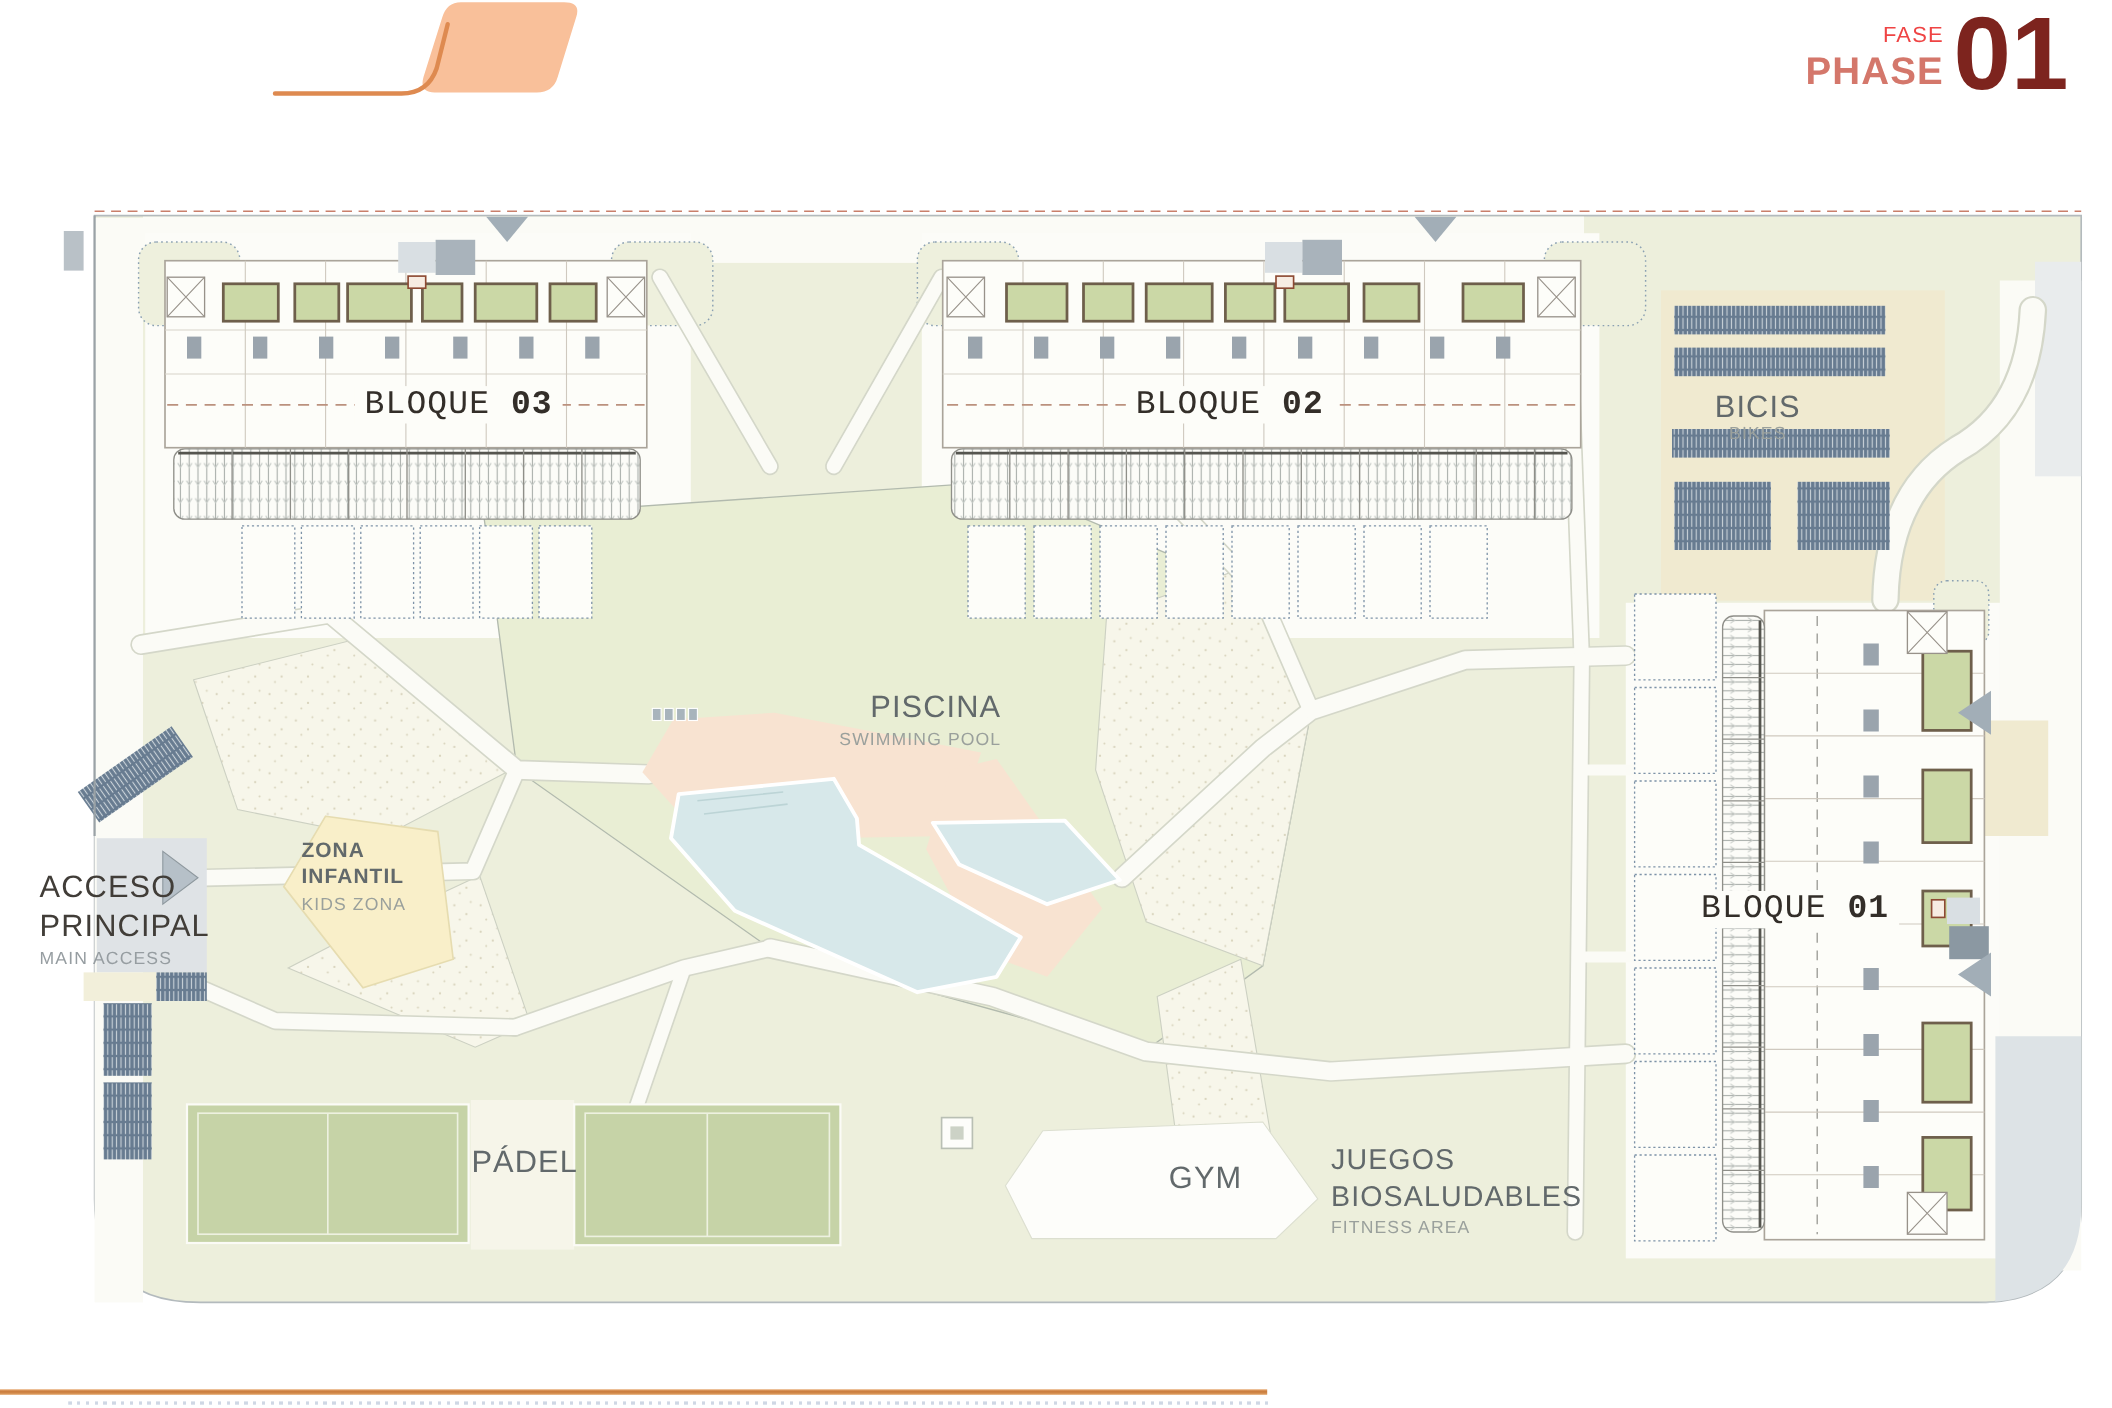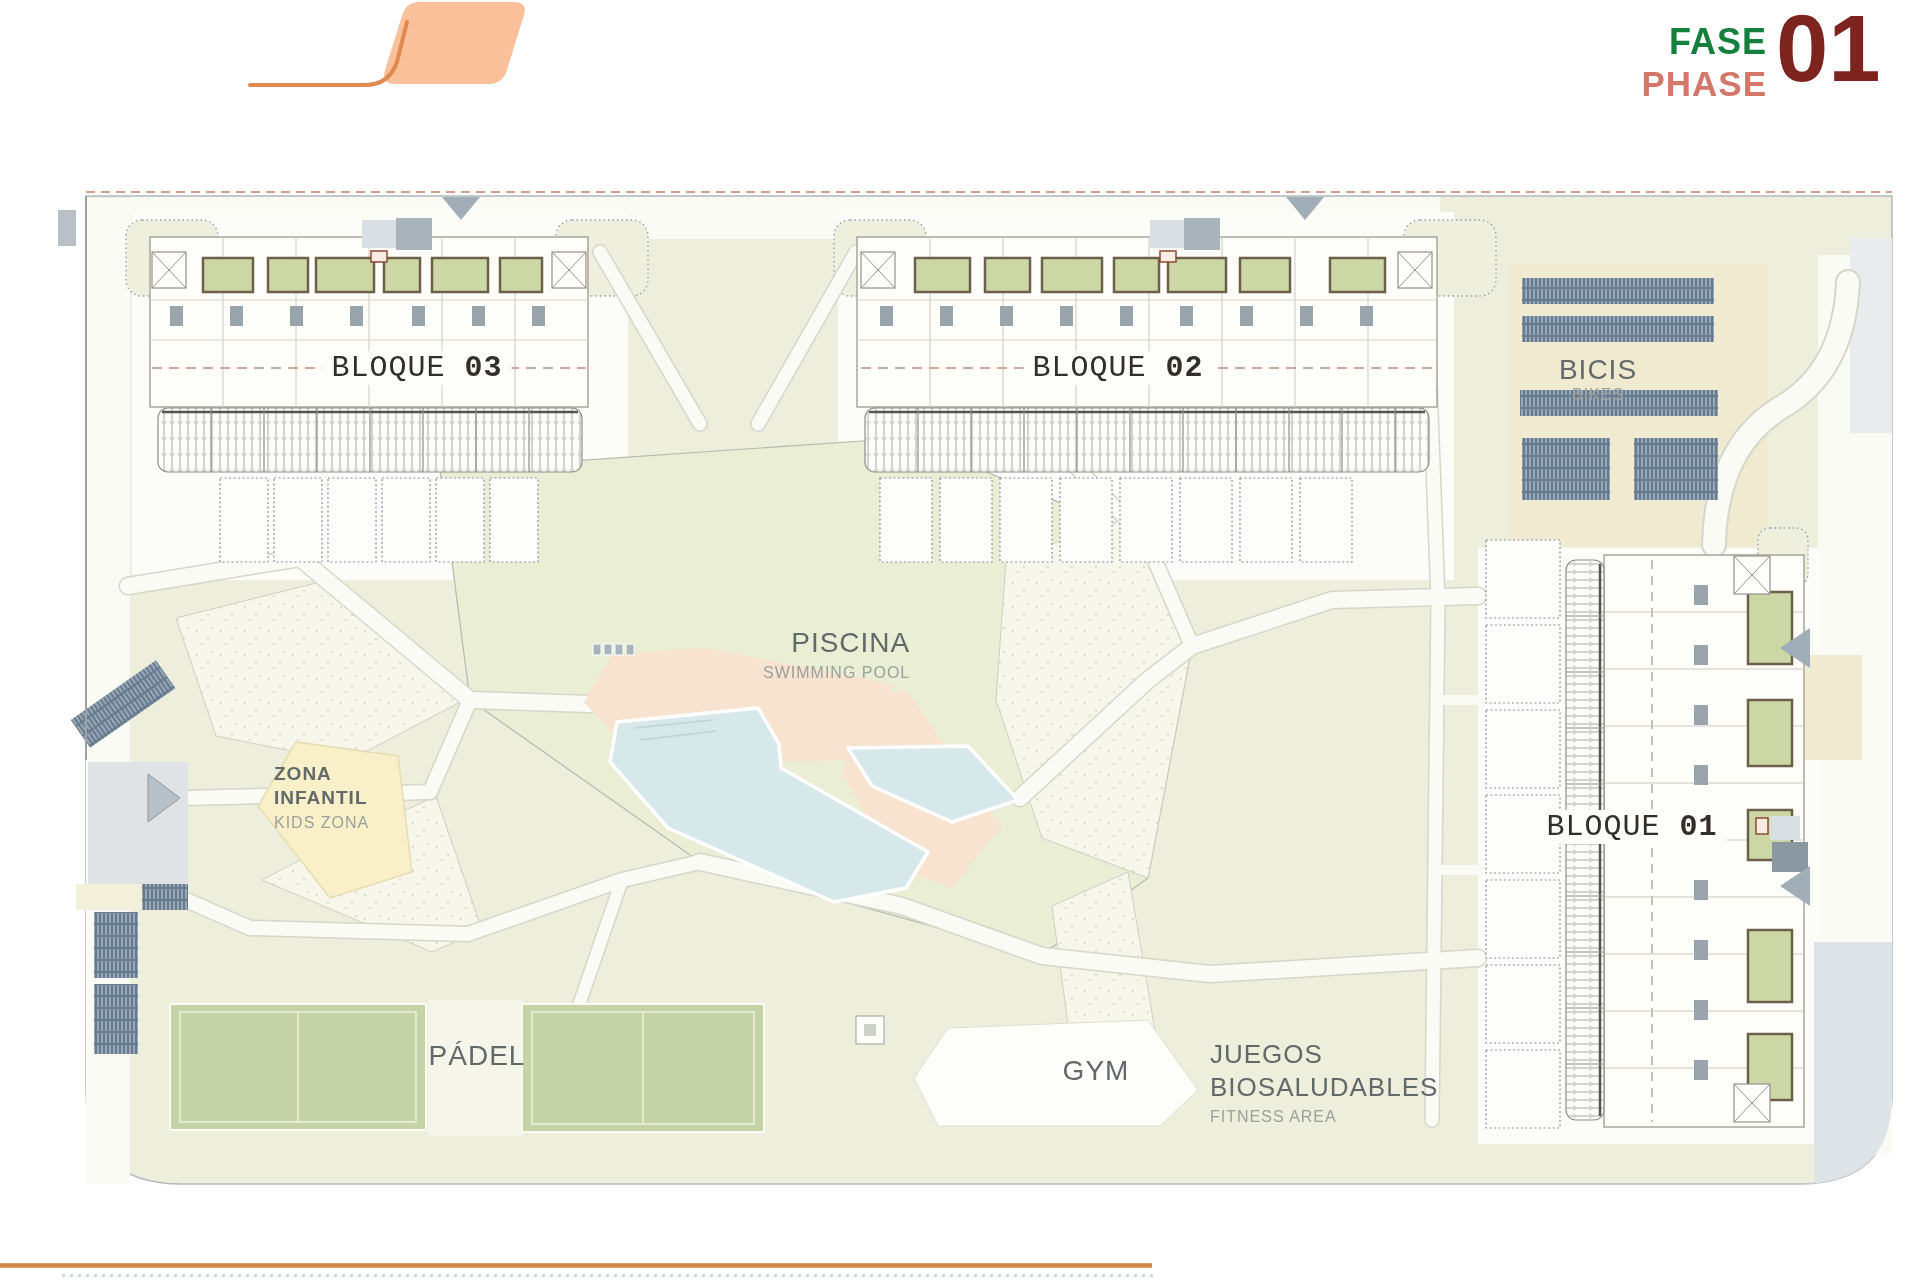--- a/index.html
+++ b/index.html
@@ -7,21 +7,21 @@
         font-family:"Liberation Sans",sans-serif;}
   #plan-svg{position:absolute;left:0;top:0;}
   .lbl{position:absolute;white-space:nowrap;letter-spacing:1px;}
   .center{transform:translate(-50%,-50%);}
   .cx{transform:translateX(-50%);text-align:center;}
   
   .hdr-title{position:absolute;left:1423px;top:22px;line-height:1.25;}
   .hdr-title .t1{font-size:28px;font-weight:bold;color:#878f94;letter-spacing:1px;}
   .hdr-title .t2{font-size:26px;font-weight:bold;color:#b9bfc4;letter-spacing:1px;}
   .hdr-phase{position:absolute;right:153px;top:20px;text-align:right;line-height:1.2;}
-  .hdr-phase .f1{font-size:36px;font-weight:bold;color:#15803d;letter-spacing:1px;}
+  .hdr-phase .f1{font-size:20px;font-weight:normal;color:#ef4444;letter-spacing:1px;}
   .hdr-phase .f2{font-size:35px;font-weight:bold;color:#d4776b;letter-spacing:1px;}
   .hdr-num{position:absolute;left:1776px;top:6px;font-size:94px;font-weight:bold;color:#7d241e;line-height:0.92;}
   
   .bloque{font-size:30px;color:#332e29;background:#fdfdf9;padding:0 9px;font-family:Liberation Mono, monospace;}
   .bloque .num{font-weight:bold;}
   .area-main{font-size:28px;color:#62696b;line-height:1.28;}
   .area-sub{font-size:16px;color:#9aa09c;margin-top:3px;}
   .dark{color:#413d38;}
   .wrap{white-space:normal;}
   #bottom-rule{position:absolute;left:0;top:1263px;width:1152px;height:5px;
@@ -347,20 +347,24 @@
   <div class="lbl" style="left:763px;top:625px;text-align:right;">
     <div class="area-main">PISCINA</div>
     <div class="area-sub">SWIMMING POOL</div>
   </div>
 
   <div class="lbl" style="left:274px;top:762px;">
     <div class="area-main wrap" style="width:140px;font-size:19px;font-weight:bold;">ZONA INFANTIL</div>
     <div class="area-sub">KIDS ZONA</div>
   </div>
 
+  <div class="lbl" style="left:36px;top:788px;">
+    <div class="area-main wrap dark" style="width:165px;">ACCESO PRINCIPAL</div>
+    <div class="area-sub" style="color:#969da1;">MAIN ACCESS</div>
+  </div>
 
   <div class="lbl area-main center" style="left:477px;top:1056px;">PÁDEL</div>
 
   <div class="lbl area-main center" style="left:1060px;top:1071px;margin-left:36px;">GYM</div>
 
   <div class="lbl" style="left:1210px;top:1038px;">
     <div class="area-main wrap" style="width:240px;font-size:26px;">JUEGOS BIOSALUDABLES</div>
     <div class="area-sub">FITNESS AREA</div>
   </div>
 

